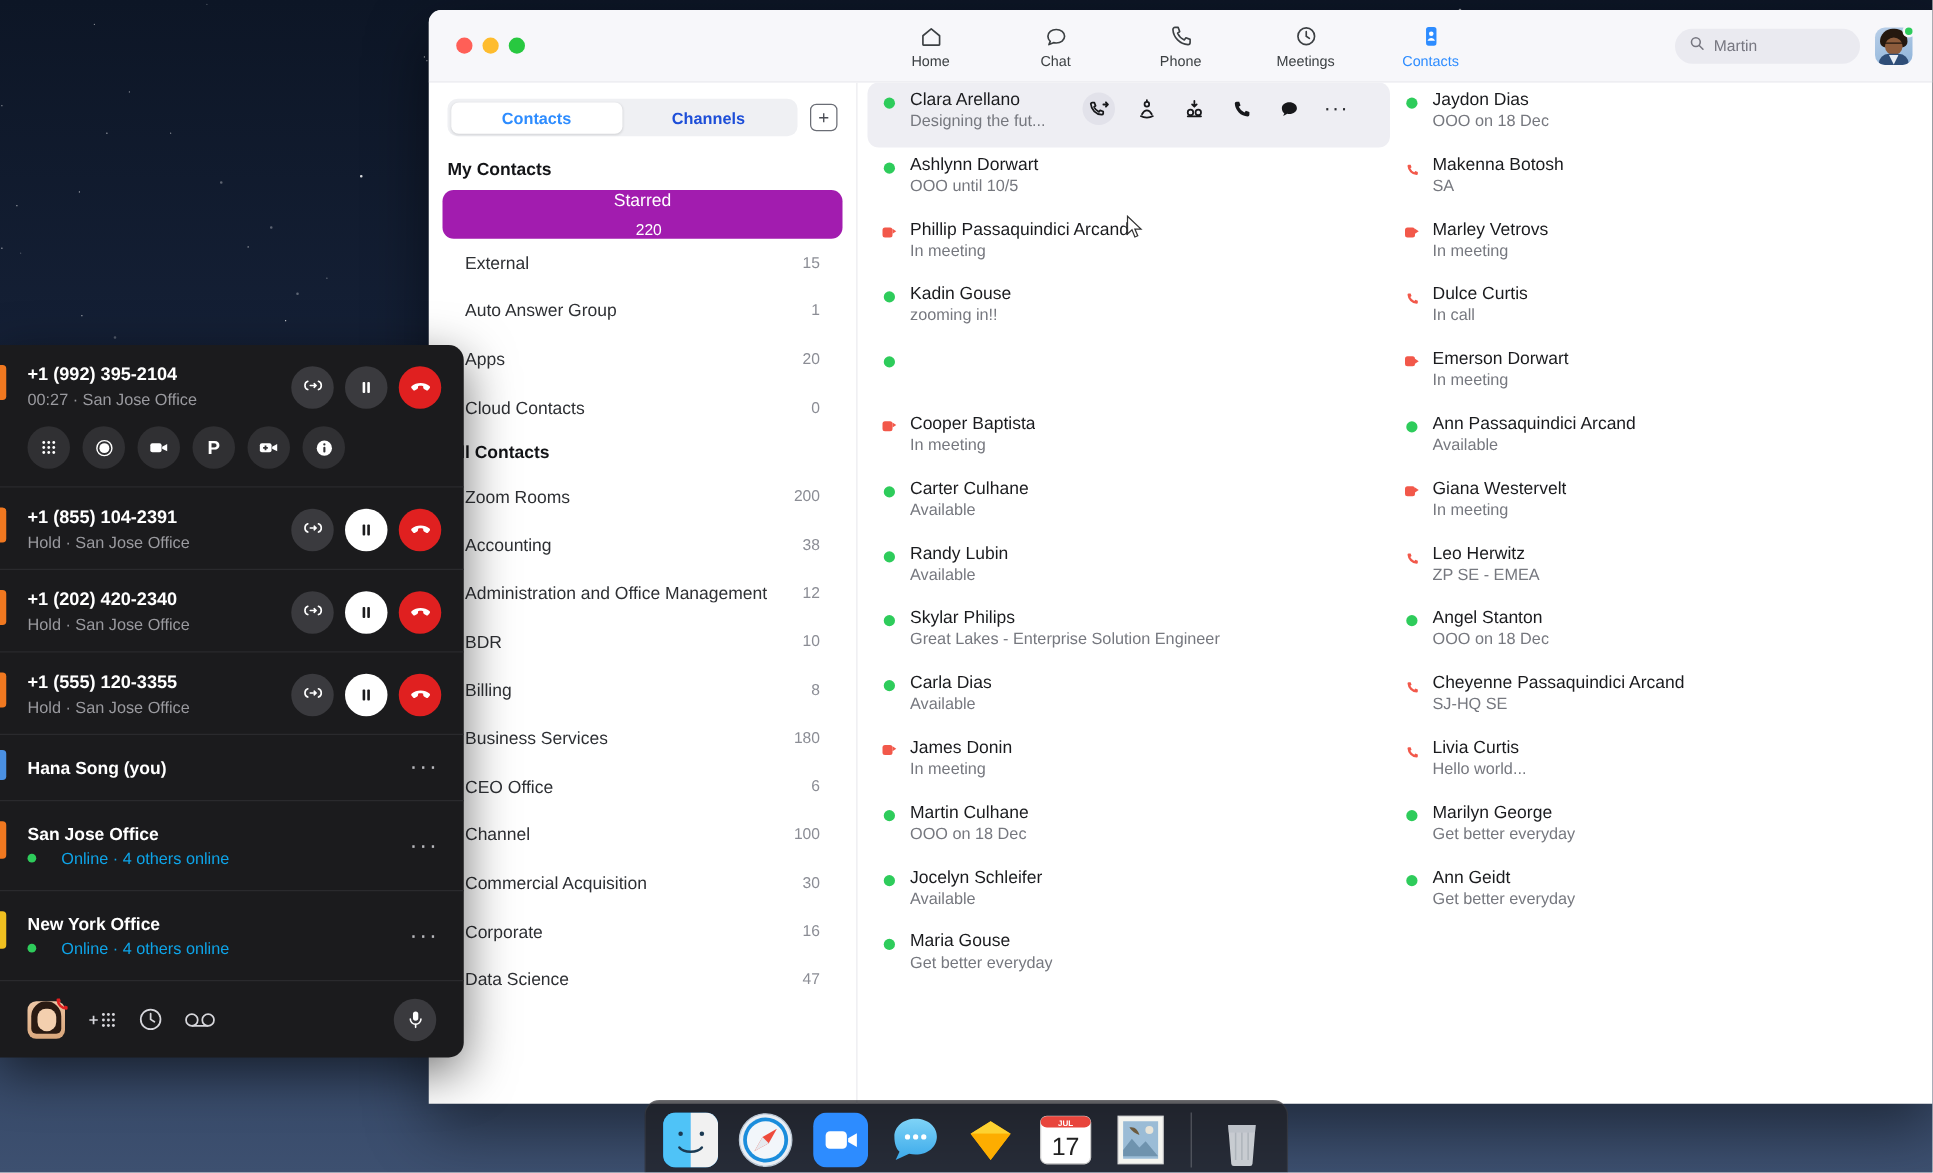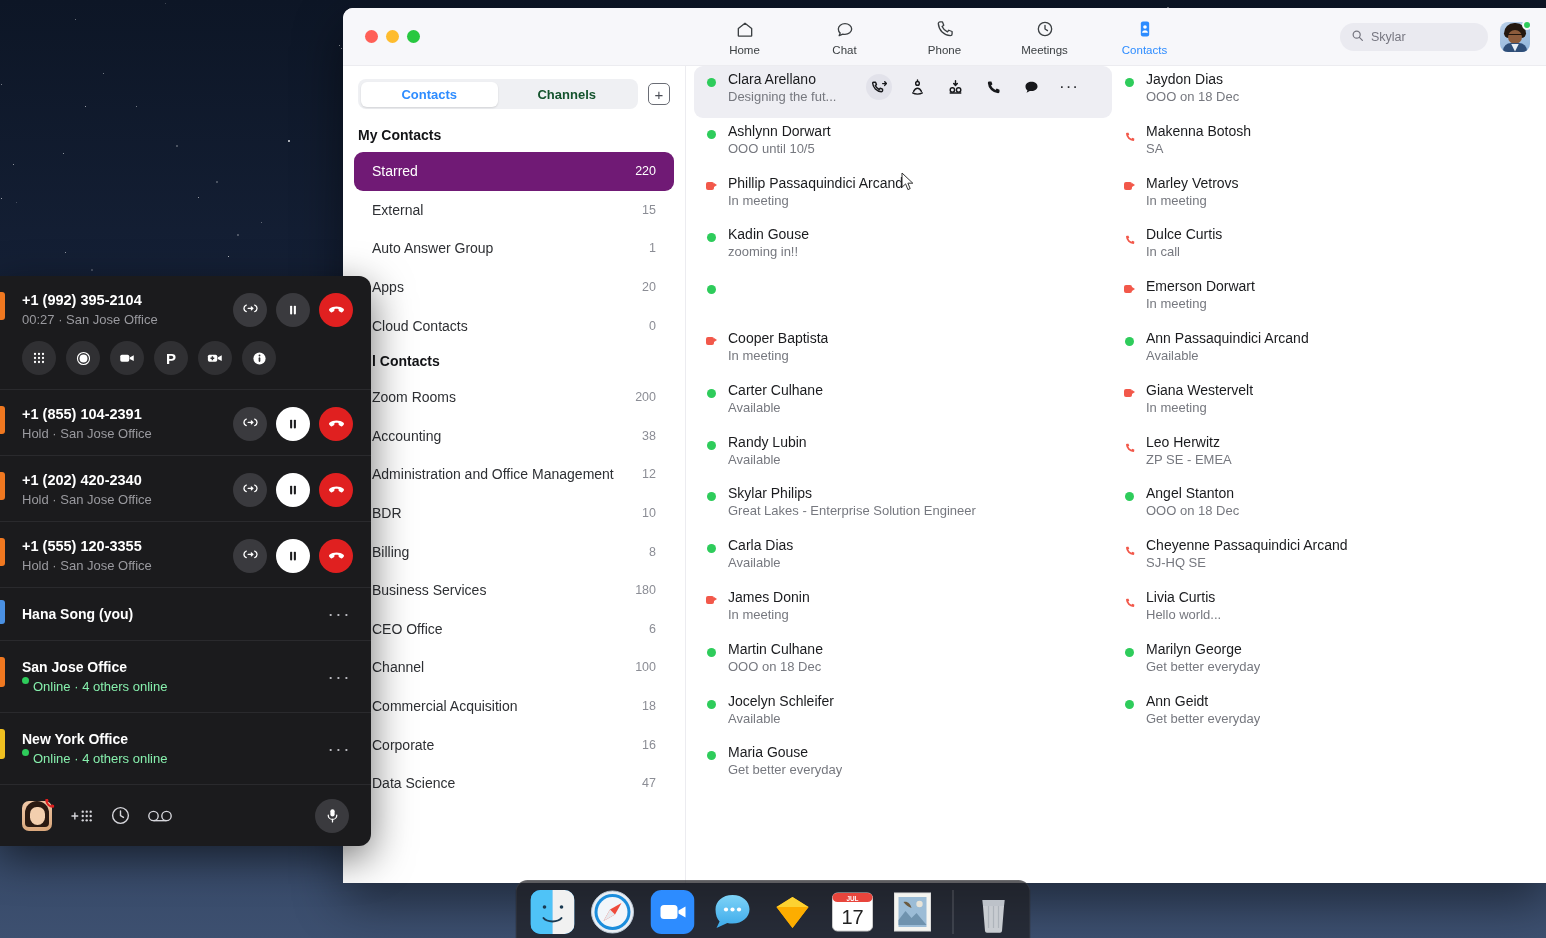--- a/index.html
+++ b/index.html
@@ -65,40 +65,40 @@
 
   
   #sidebar { width:343px; border-right:1px solid #ececf0; display:flex; flex-direction:column; }
   #sidebar-top { padding:13px 15px 10px 15px; display:flex; align-items:center; gap:10px; }
   #seg {
     flex:1; height:30px; background:#eff0f3; border-radius:8px;
     display:flex; padding:2.5px; position:relative;
   }
   .seg-btn {
     flex:1; display:flex; align-items:center; justify-content:center;
-    font-size:13px; font-weight:bold; color:#14532d; border-radius:6px; cursor:pointer;
+    font-size:13px; font-weight:bold; color:#1d4ed8; border-radius:6px; cursor:pointer;
   }
   .seg-btn.active { background:#fff; color:#2d8cff; box-shadow:0 1px 2px rgba(0,0,0,.12); }
   #add-btn {
     width:22px; height:22px; border:1.4px solid #6a6d75; border-radius:5px;
     display:flex; align-items:center; justify-content:center; color:#4a4d55;
     font-size:15px; line-height:1; cursor:pointer; flex:0 0 auto;
   }
   #group-list { flex:1; overflow:hidden; padding-bottom:4px; }
   .group-header {
     font-size:14px; font-weight:bold; color:#131417;
     padding:8px 15px 9px 15px;
   }
   .group-row {
     height:38.6px; display:flex; align-items:center; justify-content:space-between;
     padding:0 18px; margin:0 11px; border-radius:9px; cursor:pointer;
   }
   .group-row .gname { font-size:14px; color:#2e3034; white-space:nowrap; overflow:hidden; text-overflow:ellipsis; }
   .group-row .gcount { font-size:12.5px; color:#8b8d95; margin-left:10px; }
-  .group-row.selected { background:#701a75; }
+  .group-row.selected { background:#a21caf;flex-direction:column; }
   .group-row.selected .gname, .group-row.selected .gcount { color:#fff; }
 
   
   #main { flex:1; display:flex; flex-direction:column; min-width:0; }
   #search-bar { height:56px; display:flex; align-items:center; gap:14px; padding:0 24px; flex:0 0 auto; }
   #search-bar .ph { font-size:14.5px; color:#76787f; }
   #contacts-grid { flex:1; display:flex; padding:0 16px 0 8px; min-height:0; overflow:hidden; }
   .contact-col { flex:1; min-width:0; }
   .contact-row {
     height:51.8px; display:flex; align-items:flex-start; gap:9px;
@@ -139,21 +139,21 @@
   .call-btns { display:flex; align-items:center; gap:9px; }
   .cbtn { width:34px; height:34px; border-radius:50%; display:flex; align-items:center; justify-content:center; cursor:pointer; }
   .cbtn.grey { background:#3a3a3e; color:#fff; }
   .cbtn.white { background:#fff; color:#1b1b1d; }
   .cbtn.red { background:#e02020; color:#fff; }
   .call-tools { display:flex; gap:10px; padding:0 18px 14px 22px; }
   .tool { width:34px; height:34px; border-radius:50%; background:#303033; display:flex; align-items:center; justify-content:center; color:#fff; cursor:pointer; }
   .user-item { position:relative; border-bottom:1px solid #2a2a2d; display:flex; align-items:center; padding:16px 18px 16px 22px; }
   .user-info { flex:1; min-width:0; }
   .user-name { font-size:14px; font-weight:bold; color:#fff; line-height:20px; }
-  .user-sub { font-size:13px; color:#86efac; line-height:19px; display:flex; align-items:flex-start; gap:4px; }
+  .user-sub { font-size:13px; color:#0ea5e9; line-height:19px; display:flex; align-items:center; gap:20px; }
   .user-sub .gdot { width:7px; height:7px; border-radius:50%; background:#2ecc5b; flex:0 0 auto; }
   .dots { color:#b8b8bd; font-size:19px; letter-spacing:1.5px; line-height:8px; cursor:pointer; padding:4px 2px; }
   #call-footer { margin-top:auto; display:flex; align-items:center; gap:16px; padding:0 22px; height:62px; }
   #mini-avatar { width:30px; height:30px; border-radius:7px; position:relative; overflow:visible; flex:0 0 auto; }
   #mini-avatar .pic { width:30px; height:30px; border-radius:7px; overflow:hidden; background:linear-gradient(170deg,#f0c9a8,#d8a579); position:relative; }
   #mini-avatar .mhair { position:absolute; left:3px; top:0; width:24px; height:26px; background:#2a1a12; border-radius:12px 12px 4px 4px; }
   #mini-avatar .mface { position:absolute; left:8px; top:6px; width:15px; height:18px; background:#f3cfae; border-radius:8px 8px 9px 9px; }
   #mini-avatar .mbadge { position:absolute; right:-4px; top:-4px; color:#e02020; font-size:12px; }
   .ftool { color:#d6d6db; cursor:pointer; display:flex; align-items:center; }
   #mic-btn { margin-left:auto; width:34px; height:34px; border-radius:50%; background:#3a3a3e; display:flex; align-items:center; justify-content:center; color:#fff; cursor:pointer; }
@@ -403,21 +403,21 @@
     </div>
 
     <div id="titlebar-right">
       <div id="search-pill">
         <span>
           <svg width="13" height="13" viewBox="0 0 24 24" fill="none" stroke="#777781" stroke-width="2.3" stroke-linecap="round">
               <circle cx="10.5" cy="10.5" r="6.5"></circle>
               <path d="M15.5 15.5 21 21"></path>
             </svg>
         </span>
-        <span class="txt">Skylar</span>
+        <span class="txt">Martin</span>
       </div>
       <div id="avatar-wrap">
         <div id="avatar">
           <div class="hair"></div>
             <div class="face"></div>
             <div class="glasses"></div>
           <div class="body"></div>
             <div class="collar"></div>
         </div>
         <div id="presence-dot"></div>
@@ -487,21 +487,21 @@
           <div class="group-row">
             <span class="gname">CEO Office</span>
             <span class="gcount">6</span>
           </div>
           <div class="group-row">
             <span class="gname">Channel</span>
             <span class="gcount">100</span>
           </div>
           <div class="group-row">
             <span class="gname">Commercial Acquisition</span>
-            <span class="gcount">18</span>
+            <span class="gcount">30</span>
           </div>
           <div class="group-row">
             <span class="gname">Corporate</span>
             <span class="gcount">16</span>
           </div>
           <div class="group-row">
             <span class="gname">Data Science</span>
             <span class="gcount">47</span>
           </div>
         </div>

